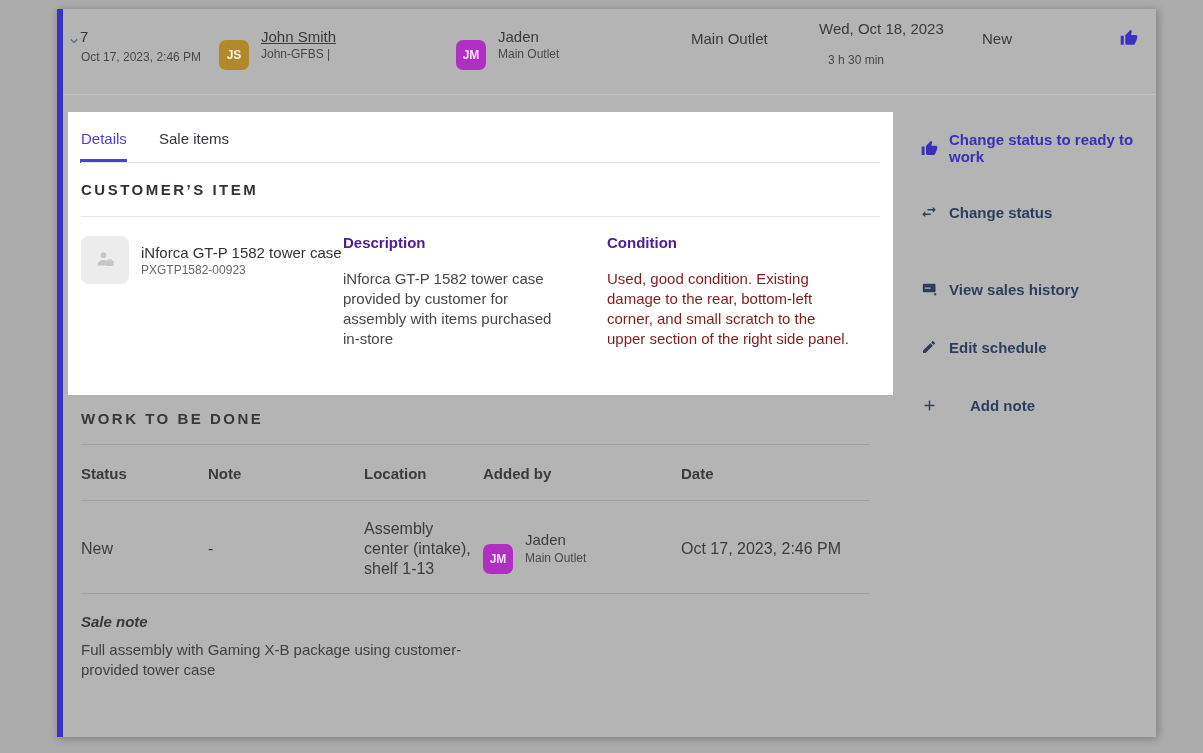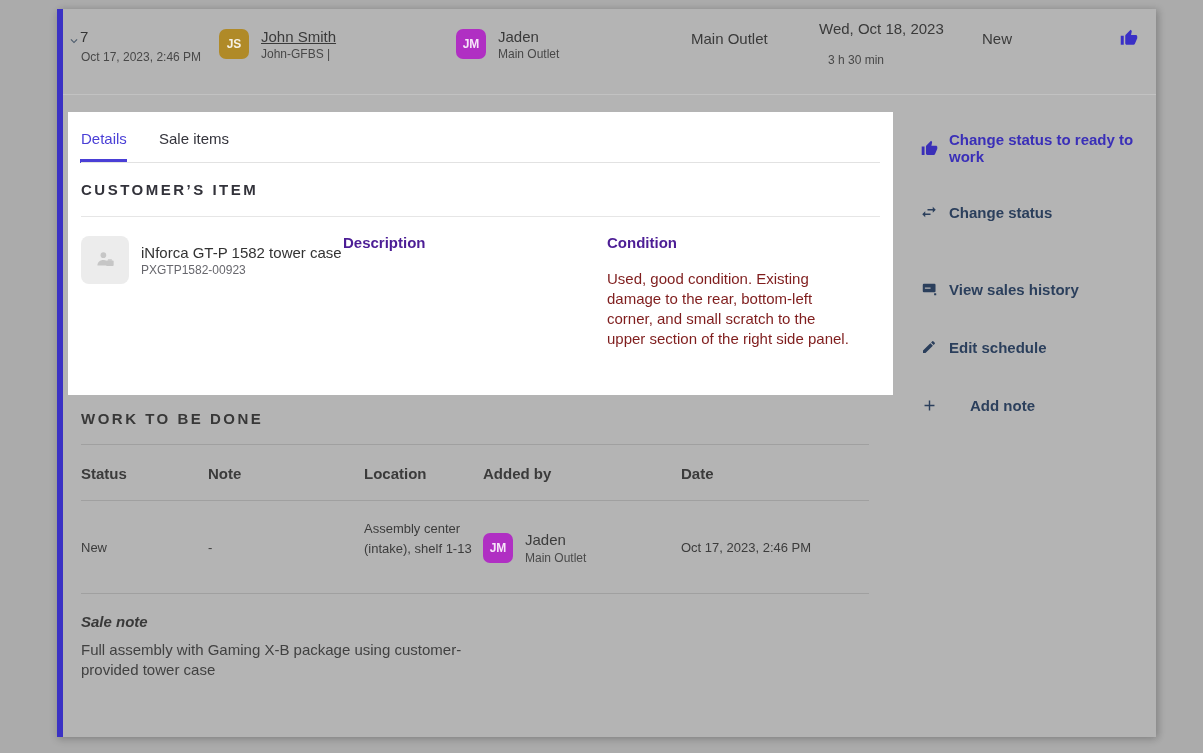--- a/index.html
+++ b/index.html
@@ -22,21 +22,21 @@
   .panel-accent{left:57px;top:9px;width:6px;height:728px;background:#3a31c4;}
 
   
   .hdr-border{left:63px;top:94px;width:1093px;height:1px;background:#c2c2c2;}
   .chevron{left:67px;top:34px;width:14px;height:14px;color:#4e5d6e;}
   .order-num{left:80px;top:28px;font-size:15px;color:#353535;}
   .order-dt{left:81px;top:50px;font-size:12px;color:#484848;}
   .avatar{
     width:30px;height:30px;border-radius:7px;
     display:flex;align-items:center;justify-content:center;
-    font-size:12px;font-weight:bold;color:rgba(255,255,255,.88);
+    font-size:12px;font-weight:bold;color:rgba(255,255,255,.88);margin-top:11px;
   }
   .av-js{left:219px;top:29px;}
   .av-jm{left:456px;top:29px;}
   .cust-name{left:261px;top:28px;font-size:15px;color:#3a3a3a;text-decoration:underline;cursor:pointer;}
   .cust-meta{left:261px;top:47px;font-size:12px;color:#484848;}
   .asg-name{left:498px;top:28px;font-size:15px;color:#3a3a3a;}
   .asg-meta{left:498px;top:47px;font-size:12px;color:#484848;}
   .hdr-outlet{left:691px;top:30px;font-size:15px;color:#3a3a3a;}
   .hdr-date{left:819px;top:20px;font-size:15px;color:#3a3a3a;}
   .hdr-dur{left:828px;top:53px;font-size:12px;color:#484848;}
@@ -66,21 +66,21 @@
 
   
   .sec-title-work{left:81px;top:410px;font-size:15px;font-weight:bold;letter-spacing:2.5px;color:#383838;}
   .tline{height:1px;background:#a0a0a0;width:788px;left:81px;}
   .tline-1{top:444px;}
   .tline-2{top:500px;}
   .tline-3{top:593px;}
   .th{font-size:15px;font-weight:bold;color:#3b3b3b;top:465px;}
   .th-status{left:81px;}  .th-note{left:208px;}  .th-loc{left:364px;}
   .th-added{left:483px;}  .th-date{left:681px;}
-  .td{font-size:13px;color:#3c3c3c;}
+  .td{font-size:16px;color:#3c3c3c;}
   .td-status{left:81px;top:540px;}
   .td-note{left:208px;top:540px;}
   .td-loc{left:364px;top:519px;width:112px;line-height:20px;}
   .av-row{left:483px;top:533px;}
   .row-name{left:525px;top:531px;font-size:15px;color:#3c3c3c;}
   .row-meta{left:525px;top:551px;font-size:12px;color:#4a4a4a;}
   .td-date{left:681px;top:540px;}
   .note-label{left:81px;top:613px;font-size:15px;font-weight:bold;color:#393939;font-style:italic;}
   .note-body{left:81px;top:640px;width:400px;font-size:15px;line-height:20px;color:#414141;}
 
@@ -149,20 +149,21 @@
       <circle cx="10.5" cy="7.5" r="2.6"></circle>
       <path d="M5 17c0-3 2.5-5 5.5-5 1.2 0 2.3.3 3.2.9V17H5z"></path>
       <rect x="13" y="12.5" width="7" height="5" rx="0.8"></rect>
       <rect x="14.6" y="11.2" width="3.8" height="1.6" rx="0.5"></rect>
     </svg>
   </span>
   <span class="abs item-name">iNforca GT-P 1582 tower case</span>
   <span class="abs item-code">PXGTP1582-00923</span>
 
   <span class="abs col-label desc-label">Description</span>
+  <div class="abs desc-body">iNforca GT-P 1582 tower case provided by customer for assembly with items purchased in-store</div>
 
   <span class="abs col-label cond-label">Condition</span>
   <div class="abs cond-body">Used, good condition. Existing damage to the rear, bottom-left corner, and small scratch to the upper section of the right side panel.</div>
 
   <span class="abs sec-title-work">WORK TO BE DONE</span>
   <div class="abs tline tline-1"></div>
 
   <span class="abs th th-status">Status</span>
   <span class="abs th th-note">Note</span>
   <span class="abs th th-loc">Location</span>

